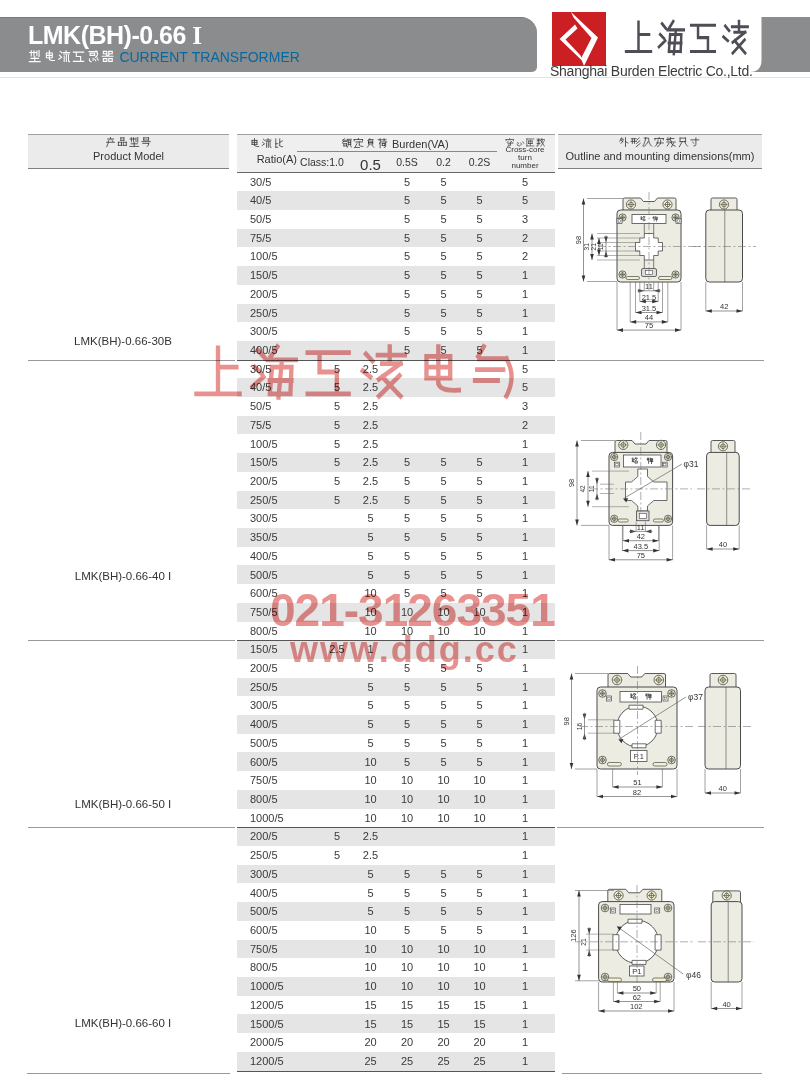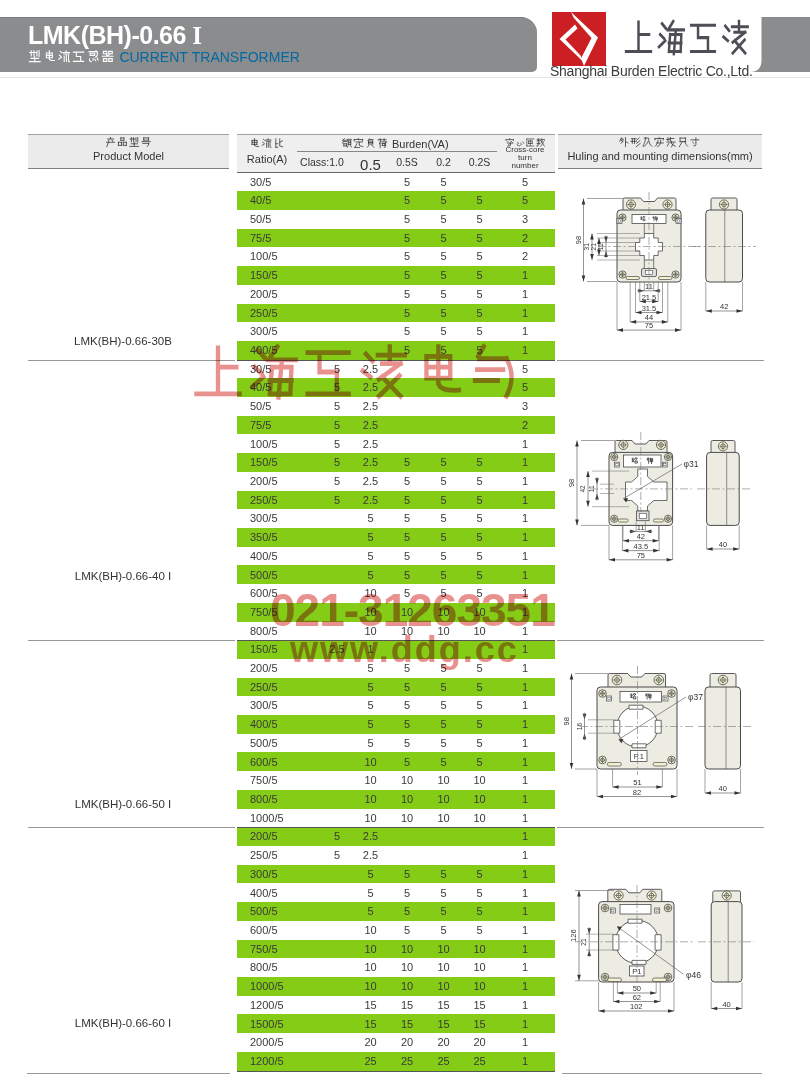--- a/index.html
+++ b/index.html
@@ -3,21 +3,21 @@
 *{margin:0;padding:0;box-sizing:border-box}
 html,body{width:810px;height:1089px;background:#fff}
 body{font-family:"Liberation Sans",sans-serif;position:relative;color:#3a3a3a}
 .abs{position:absolute}
 .band{position:absolute;left:0;top:17px;width:537px;height:55px;background:#8b8c8e;border-top:1.5px solid #797a7c;border-radius:0 16px 5px 0}
 .t1{position:absolute;left:28px;top:20.5px;font-size:25px;font-weight:bold;color:#fff;letter-spacing:-0.5px}
 .t2{position:absolute;left:28px;top:49px;font-size:14px;color:#0369a1}
 .hbox{position:absolute;top:134px;height:35px;background:#ebebeb;border-top:1px solid #a0a0a0;border-bottom:1px solid #808080;text-align:center;font-size:11px;color:#333}
 .thead{position:absolute;left:237px;top:133.5px;width:318px;height:39px;background:#efefef;border-top:1px solid #a0a0a0;border-bottom:1.5px solid #666;font-size:11px;color:#333}
 .row{position:absolute;left:237px;width:318px;height:18.708px;font-size:11px;color:#3a3a3a}
-.bgr{background:#84cc16}
+.bgr{background:#e5e5e5}
 .rt{position:absolute;left:13px;top:3.2px}
 .c{position:absolute;top:3.2px;width:34px;text-align:center}
 .c0{left:83px}.c1{left:116.5px}.c2{left:153px}.c3{left:189.5px}.c4{left:225.5px}.c5{left:271px}
 .sep{position:absolute;height:1px;background:#999}
 .sd{background:#555}
 .plbl{position:absolute;left:22px;width:202px;text-align:center;font-size:11.5px;color:#333}
 .wm{position:absolute;color:#e9918e;font-weight:bold;mix-blend-mode:multiply;z-index:40;white-space:nowrap}
 </style></head>
 <body>
 <div class="band"></div>
@@ -59,29 +59,29 @@
 <div class="hbox" style="left:558px;width:204px">
     <div style="margin-top:2px"><svg style="vertical-align:-0.12em" width="83.2" height="11.00" viewBox="0 0 756 100" fill="none" stroke="#333" stroke-width="7" stroke-linecap="square">
         <path transform="translate(0,0)" d="M32,8 L16,38 M26,18 H48 Q48,42 28,58 M30,30 L42,44 M68,6 V86 M68,42 L90,54"></path>
         <path transform="translate(108,0)" d="M14,16 H58 M22,16 V58 M42,16 V58 M10,40 H60 M84,8 L64,28 M90,34 L62,58 M94,58 L58,88"></path>
         <path transform="translate(216,0)" d="M36,6 C32,40 24,62 10,80 M22,10 H62 C62,44 72,70 90,84 M58,40 C50,62 36,76 18,86"></path>
         <path transform="translate(324,0)" d="M50,2 V12 M12,14 H88 M12,14 V26 M88,14 V26 M40,28 C40,52 30,70 14,84 M26,54 H88 M64,28 C70,56 56,78 36,88"></path>
         <path transform="translate(432,0)" d="M22,6 V34 M10,22 H36 M44,4 V34 M40,14 H76 M12,46 H88 M52,38 V52 M30,58 L16,82 M50,54 Q60,76 88,84 M72,56 L54,90"></path>
         <path transform="translate(540,0)" d="M24,10 H74 M24,10 V42 M74,10 V42 M24,42 H74 M44,42 L18,88 M66,42 C74,64 84,76 92,84"></path>
         <path transform="translate(648,0)" d="M14,26 H86 M60,8 V68 Q60,84 42,82 M30,46 L42,58"></path>
       </svg></div>
-    <div style="margin-top:1px">Huling and mounting dimensions(mm)</div>
+    <div style="margin-top:1px">Outline and mounting dimensions(mm)</div>
   </div>
 <div class="thead">
  <div class="abs" style="left:0px;top:3px;width:60px;text-align:center"><svg style="vertical-align:-0.12em" width="35.6" height="11.00" viewBox="0 0 324 100" fill="none" stroke="#333" stroke-width="7" stroke-linecap="square">
         <path transform="translate(0,0)" d="M28,22 H72 M28,22 V58 M72,22 V58 M28,40 H72 M28,58 H72 M50,6 V66 M50,66 Q52,80 88,78"></path>
         <path transform="translate(108,0)" d="M22,10 L34,22 M16,38 L28,48 M12,68 L32,54 M44,18 H92 M66,6 V16 M48,30 H88 M52,44 V84 M68,40 V84 M84,40 V80 Q84,88 92,86"></path>
         <path transform="translate(216,0)" d="M28,8 V84 M28,52 H46 M28,84 H46 M64,8 V70 M64,70 Q68,84 90,80 M64,40 L88,26"></path>
       </svg></div>
- <div class="abs" style="left:0px;top:18px;width:60px;text-align:center">Ratio(A)</div>
+ <div class="abs" style="left:0px;top:18px;width:60px;text-align:right">Ratio(A)</div>
  <div class="abs" style="left:38px;top:3px;width:240px;text-align:center"><svg style="vertical-align:-0.12em" width="47.5" height="11.00" viewBox="0 0 432 100" fill="none" stroke="#333" stroke-width="7" stroke-linecap="square">
         <path transform="translate(0,0)" d="M30,6 L22,16 M14,20 H60 M24,32 H52 M20,32 L14,46 M26,52 H50 M26,52 V72 M50,52 V72 M26,72 H50 M58,12 H94 M64,26 H90 M66,26 V58 M88,26 V58 M66,42 H88 M66,58 H88 M64,70 L58,84 M86,68 L94,82"></path>
         <path transform="translate(108,0)" d="M50,2 V12 M12,14 H88 M12,14 V26 M88,14 V26 M28,36 H86 M58,36 V64 M36,52 L22,80 M58,64 Q70,80 90,78 M14,86 H60"></path>
         <path transform="translate(216,0)" d="M44,6 L28,24 M40,14 H76 M34,28 H72 M34,28 V54 M72,28 V54 M34,41 H72 M34,54 H72 M40,64 L24,84 M64,64 L82,84"></path>
         <path transform="translate(324,0)" d="M14,16 H86 M32,6 V24 M68,6 V24 M36,30 L26,52 M32,44 V88 M46,36 H92 M82,36 V74 Q82,86 70,86 M52,50 H74 M52,50 V68 M74,50 V68 M52,68 H74"></path>
       </svg> Burden(VA)</div>
  <div class="abs" style="left:60px;top:16.5px;width:200px;height:1px;background:#888"></div>
  <div class="abs" style="left:42px;top:21px;width:86px;text-align:center;font-size:10.5px">Class:1.0</div>
  <span class="c c1" style="top:21px;font-size:15px">0.5</span>
  <span class="c c2" style="top:21px;font-size:10.5px">0.5S</span>

